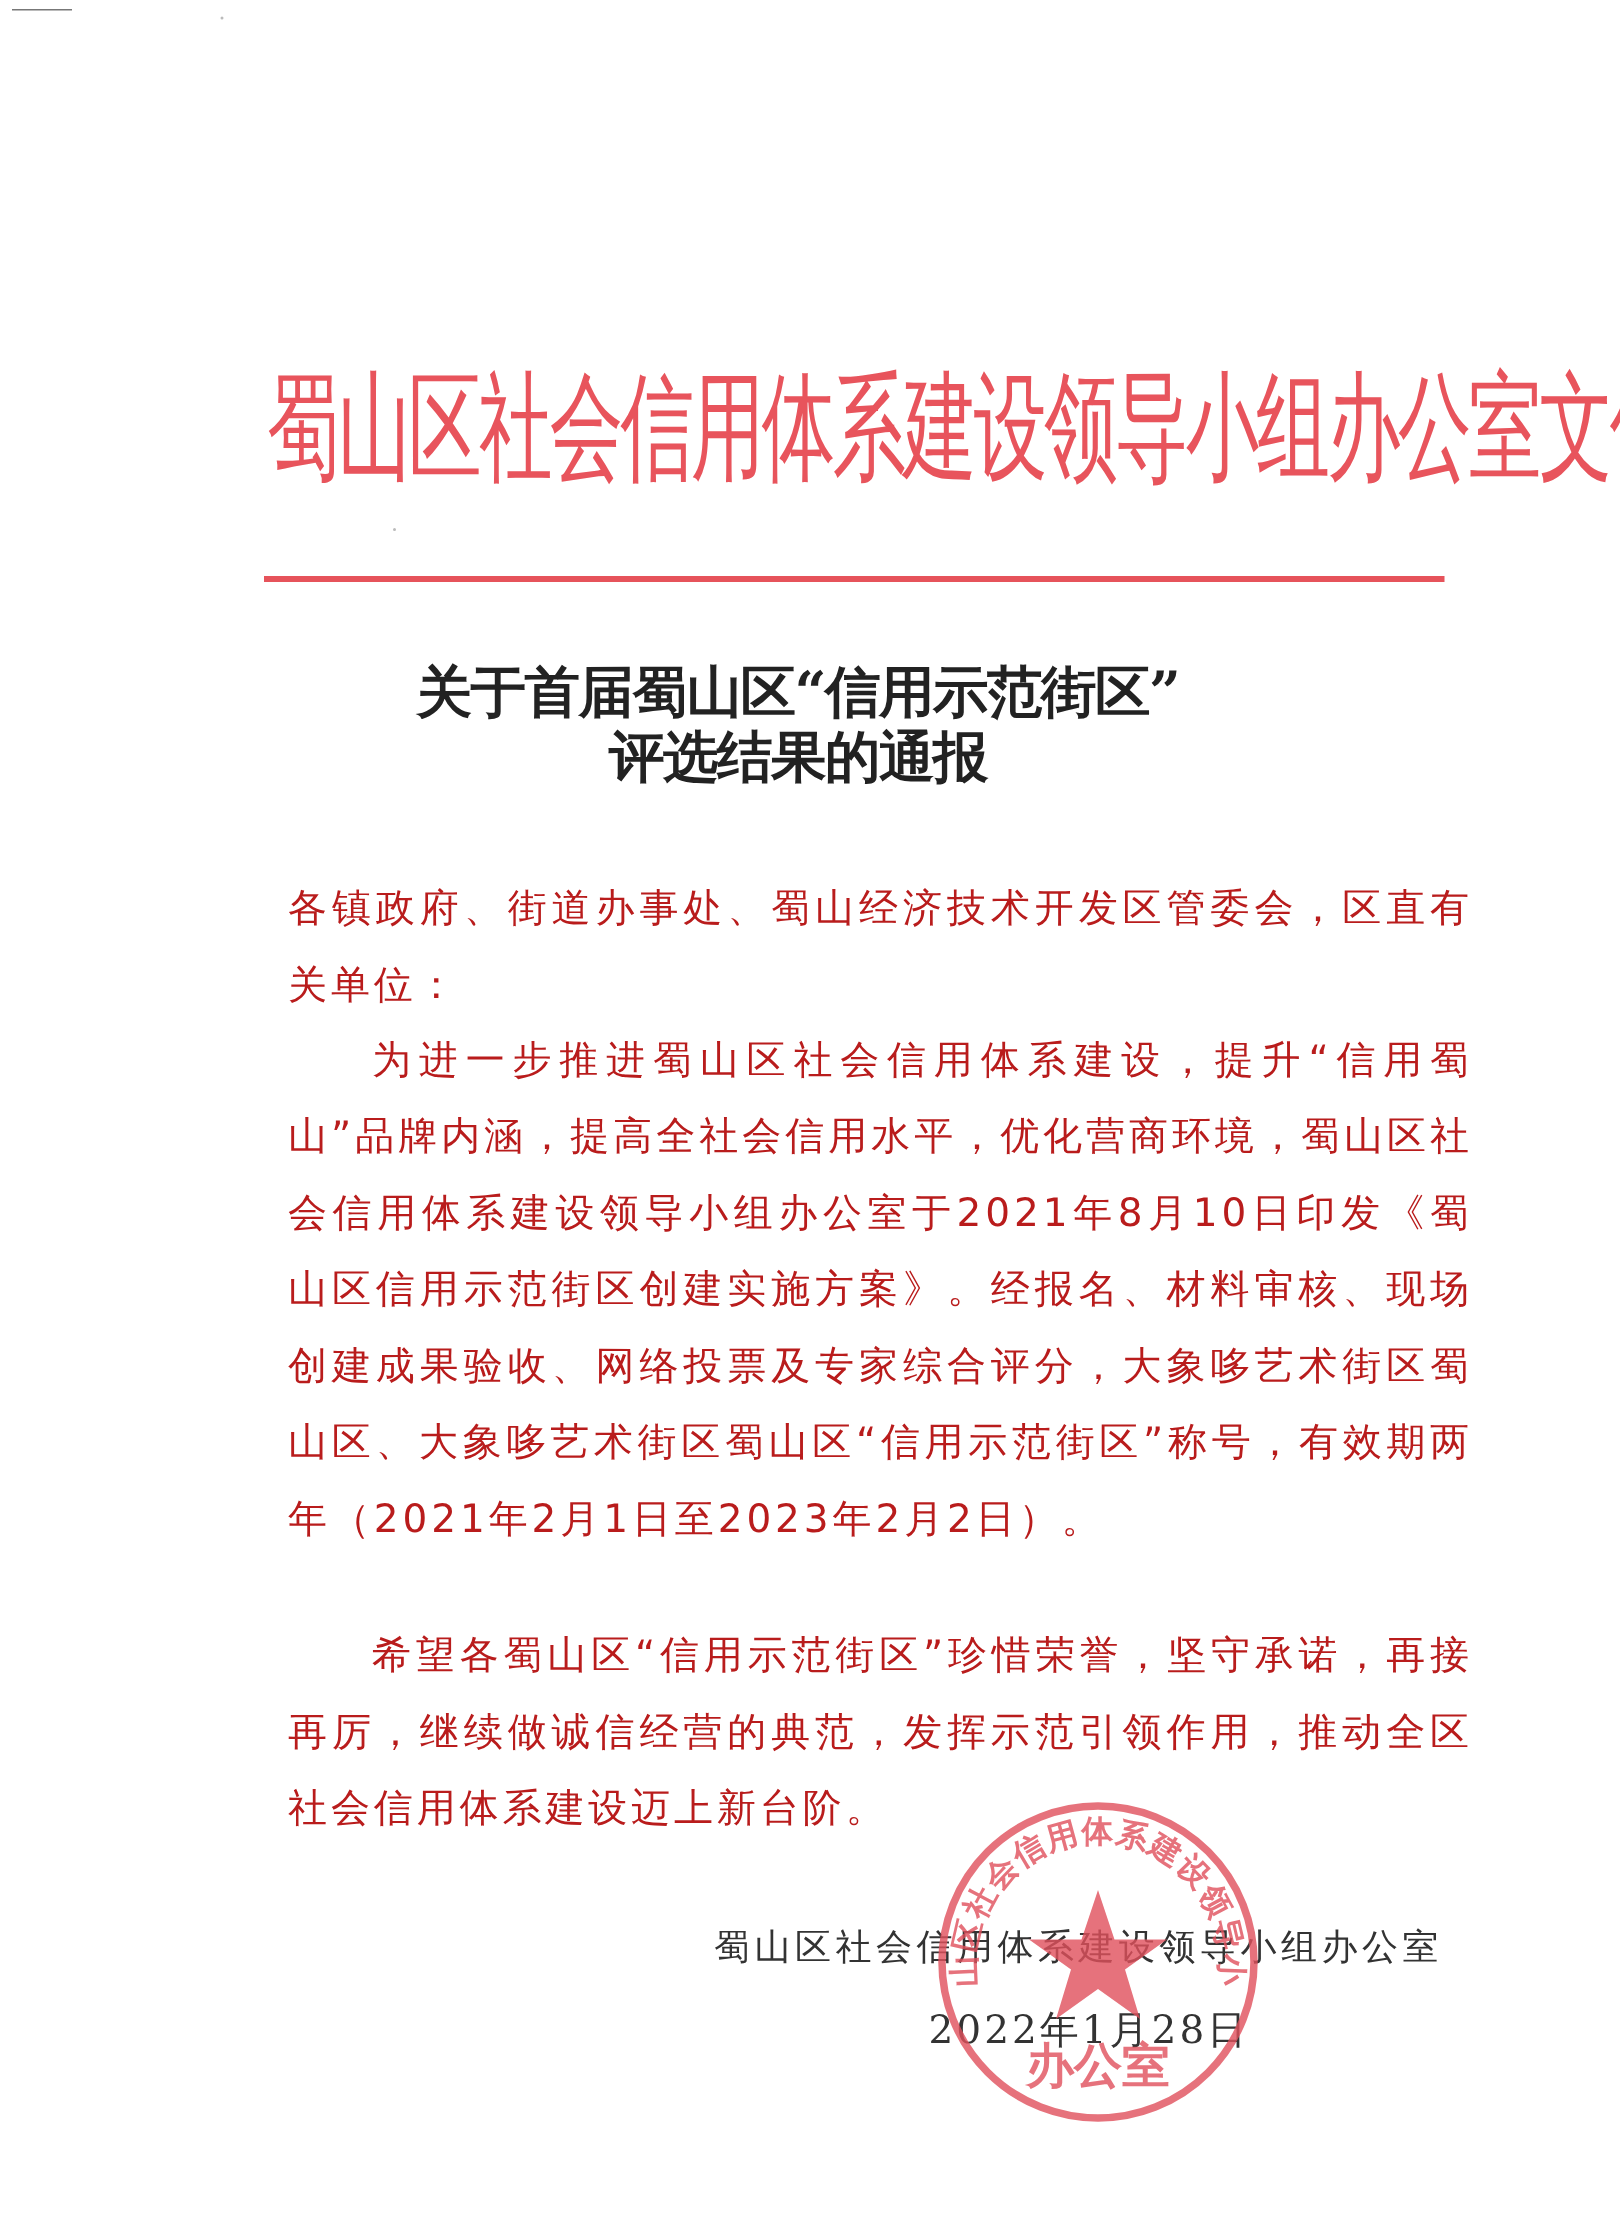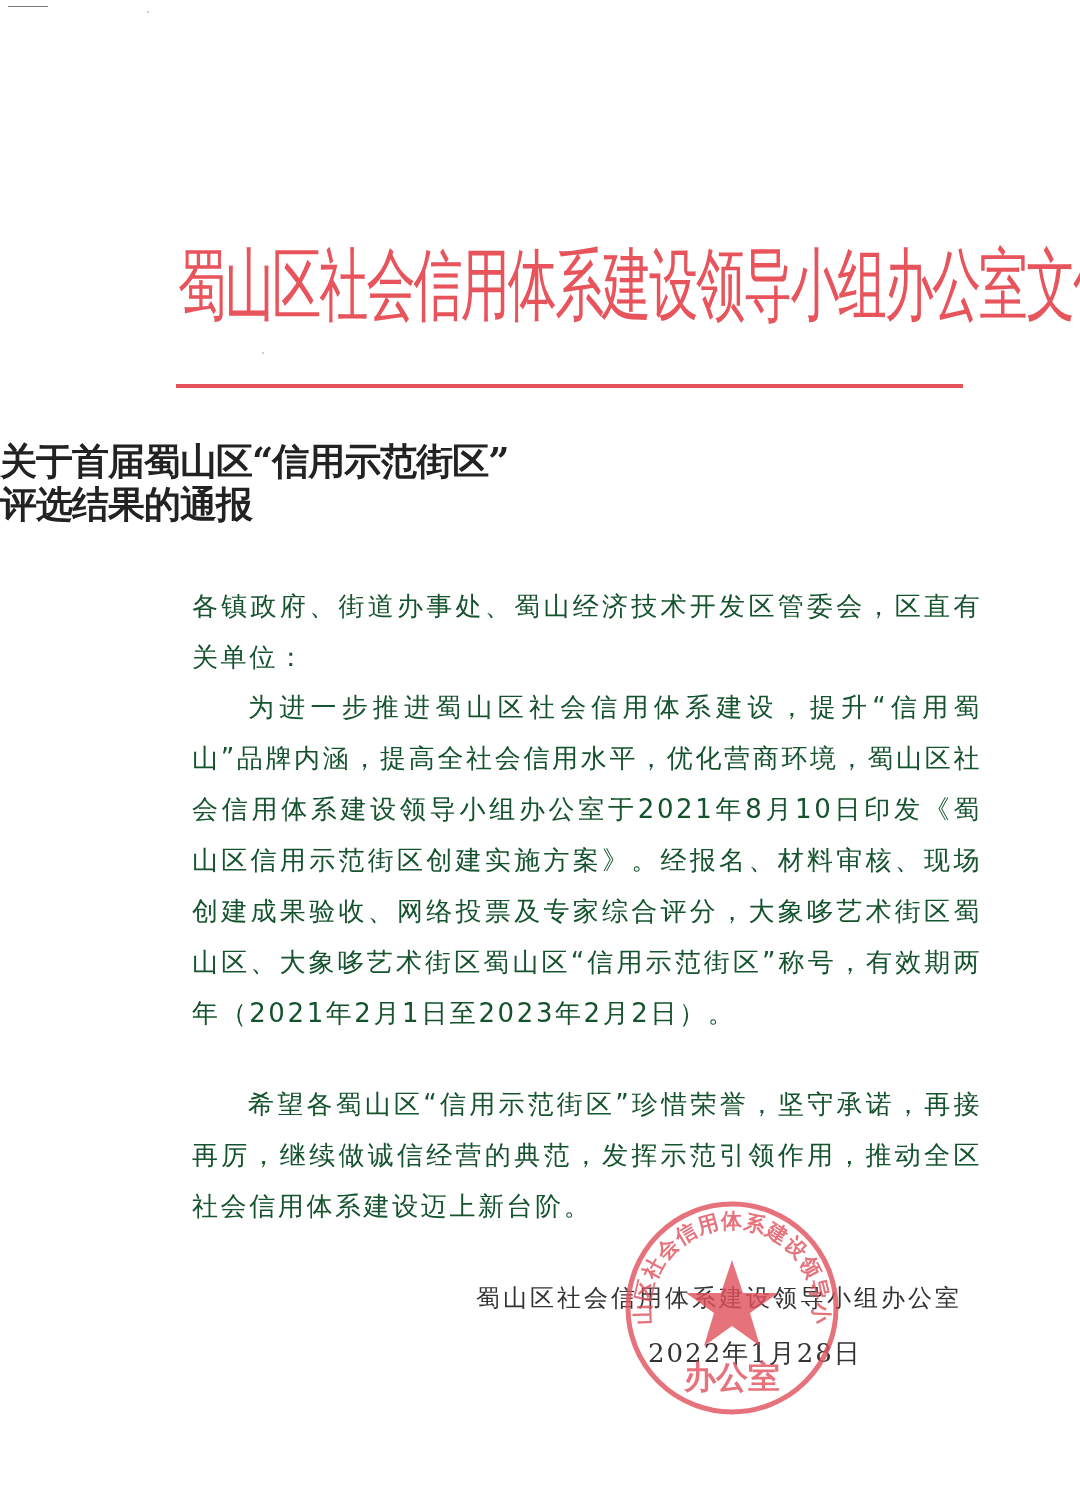--- a/index.html
+++ b/index.html
@@ -11,41 +11,41 @@
   .corner-mark { position:absolute; left:8px; top:6px; width:40px; height:1px; background:#777; }
   .speck { position:absolute; width:2px; height:2px; background:#bbb; border-radius:1px; }
   .red-head {
     position:absolute; left:178px; top:225px; width:780px; height:120px;
     color:#e8545c; font-size:79px; line-height:120px; letter-spacing:-3px;
     font-family: "DejaVu Sans", sans-serif; font-weight:normal;
     transform:scaleX(0.62); transform-origin:left center; white-space:nowrap;
   }
   .red-rule { position:absolute; left:176px; top:384px; width:787px; height:4px; background:#e6535b; }
   .doc-title {
-    position:absolute; left:0; width:1064px; 
+    position:absolute; left:0; width:1064px; text-align:center;
     font-family:"DejaVu Serif", "Liberation Serif", serif; font-weight:bold;
     font-size:37px; color:#222; letter-spacing:-1px;
   }
   .t1 { top:437px; }
   .t2 { top:480px; }
   .body-text {
     position:absolute; left:192px; width:790px;
     font-family:"DejaVu Sans", "Liberation Sans", sans-serif;
-    font-size:26px; line-height:51px; color:#14532d; letter-spacing:2.6px;
+    font-size:26px; line-height:51px; color:#b91c1c; letter-spacing:2.6px;
     text-align:justify;
   }
   .addressee { top:581px; }
   .p1 { top:682px; text-indent:56px; }
   .p2 { top:1079px; text-indent:56px; }
   .signoff {
     position:absolute; right:118px; top:1282px; text-align:right;
     font-family:"DejaVu Serif", "Liberation Serif", serif;
     font-size:24px; color:#333; letter-spacing:3px;
   }
-  .date { position:absolute; left:648px; top:1336px; font-family:"DejaVu Serif", serif; font-size:26px; color:#333; letter-spacing:2px; }
+  .date { position:absolute; left:619px; top:1336px; font-family:"DejaVu Serif", serif; font-size:26px; color:#333; letter-spacing:2px; }
   .seal {
     position:absolute; left:622px; top:1198px; width:220px; height:220px;
     opacity:0.8; pointer-events:none;
   }
 </style>
 </head>
 <body>
 
 <div class="corner-mark"></div>
 <div class="speck" style="left:147px;top:11px"></div>

